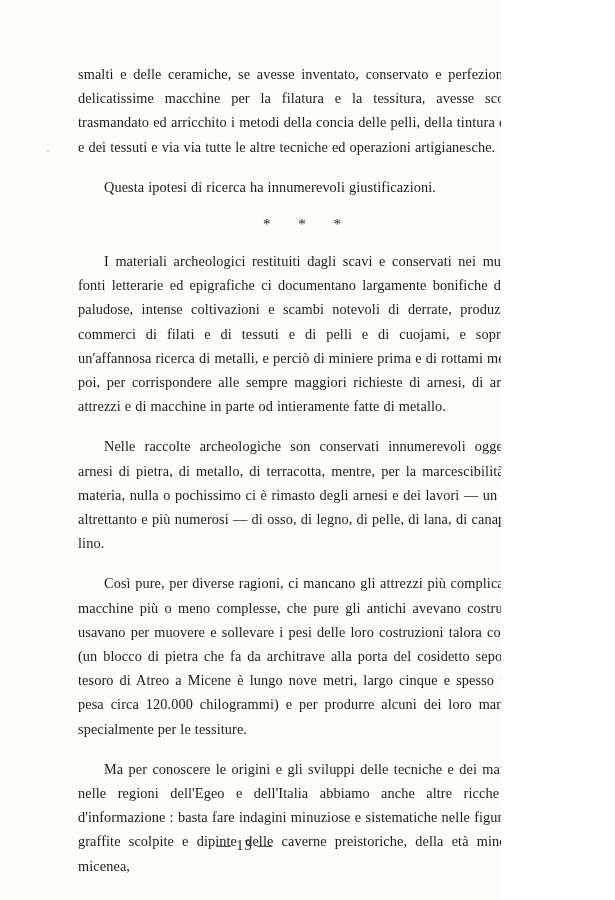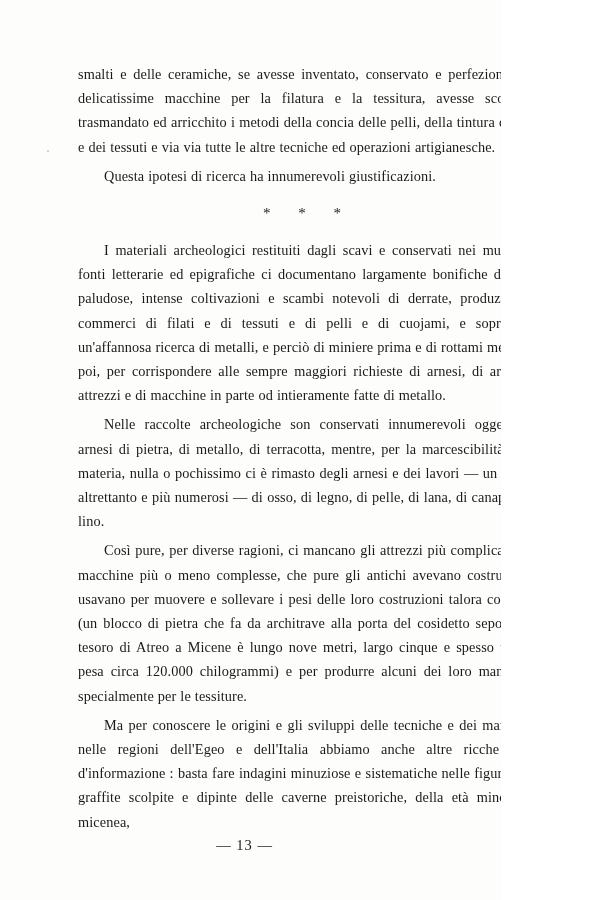--- a/index.html
+++ b/index.html
@@ -33,21 +33,21 @@
     text-align: justify;
     text-justify: inter-word;
     letter-spacing: 0.1px;
     word-spacing: 0.3px;
   }
   .para.indent {
     text-indent: 26px;
     margin-top: 12px;
   }
   .para + .para {
-    margin-top: 5px;
+    margin-top: 16px;
   }
   .divider {
     text-align: center;
     font-size: 15px;
     letter-spacing: 12px;
     margin: 17px 0 16px 0;
     color: #1a1a1a;
   }
   .folio {
     position: absolute;

